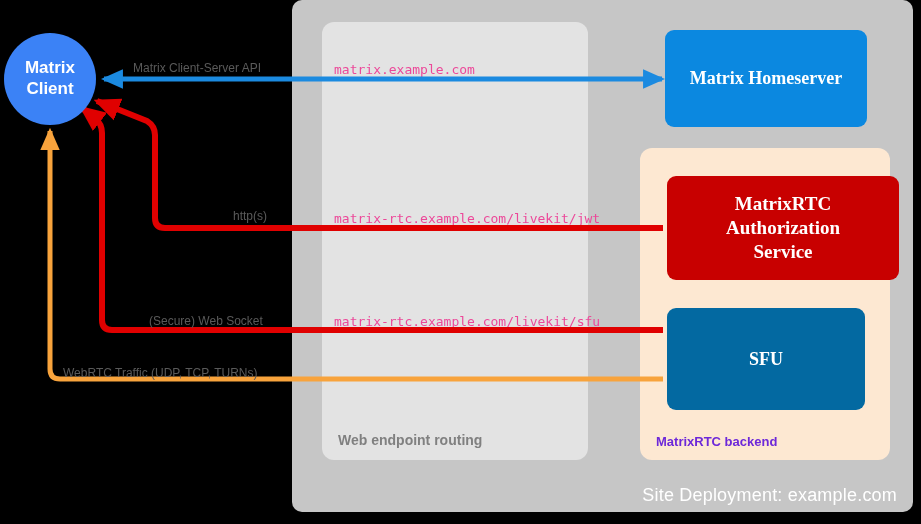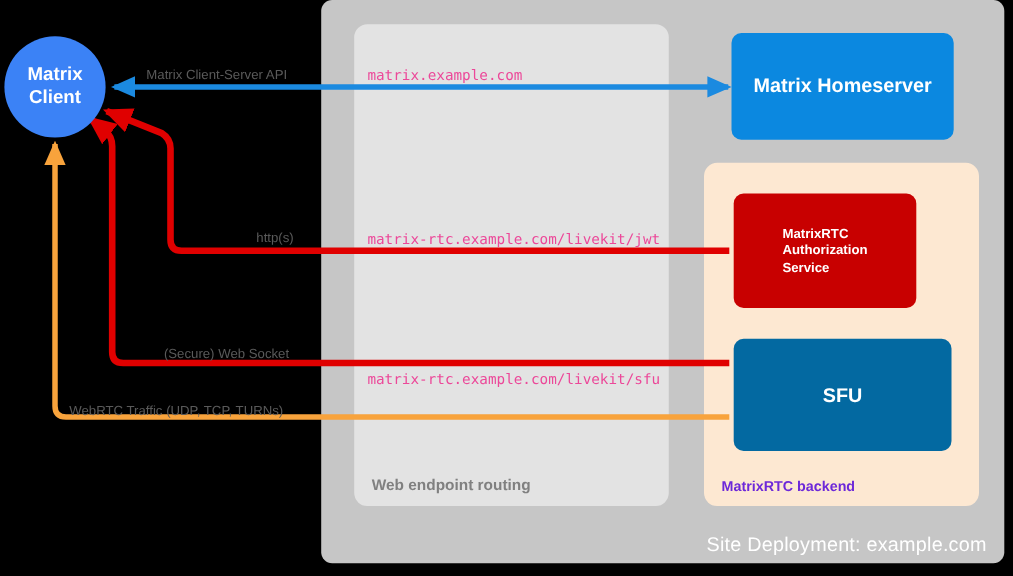--- a/index.html
+++ b/index.html
@@ -39,21 +39,20 @@
   }
 
   .routing-panel {
     position: absolute;
     left: 322px;
     top: 22px;
     width: 266px;
     height: 438px;
     background: #e3e3e3;
     border-radius: 12px;
-    padding-left: 20px;
   }
   .routing-label {
     position: absolute;
     left: 16px;
     bottom: 12px;
     color: #808080;
     font-size: 14px;
     font-weight: bold;
     white-space: nowrap;
   }
@@ -96,38 +95,40 @@
     line-height: 1.22;
     text-align: center;
   }
 
   .box {
     position: absolute;
     border-radius: 9px;
     display: flex;
     align-items: center;
     justify-content: center;
+    text-align: center;
     color: #ffffff;
     font-weight: bold;
+    font-family: Liberation Serif, serif;
   }
   .homeserver-box {
     left: 665px;
     top: 30px;
     width: 202px;
     height: 97px;
     background: #0b88e0;
     font-size: 18px;
   }
   .auth-box {
     left: 667px;
     top: 176px;
-    width: 166px;
+    width: 232px;
     height: 104px;
     background: #c80000;
-    font-size: 12px;
+    font-size: 19px;
     line-height: 1.28;
   }
   .sfu-box {
     left: 667px;
     top: 308px;
     width: 198px;
     height: 102px;
     background: #0369a1;
     font-size: 18px;
   }
@@ -135,21 +136,21 @@
   
   .url {
     position: absolute;
     font-family: "DejaVu Sans Mono", "Liberation Mono", monospace;
     font-size: 13px;
     color: #ec4899;
     white-space: nowrap;
   }
   .url-matrix   { left: 334px; top: 62px; }
   .url-jwt      { left: 334px; top: 211px; }
-  .url-sfu      { left: 334px; top: 314px; margin-top: 24px; }
+  .url-sfu      { left: 334px; top: 314px; }
 
   
   .link-label {
     position: absolute;
     font-size: 12px;
     font-weight: normal;
     color: #5a5a5a;
     white-space: nowrap;
   }
   .label-csapi  { left: 133px; top: 61px; }

